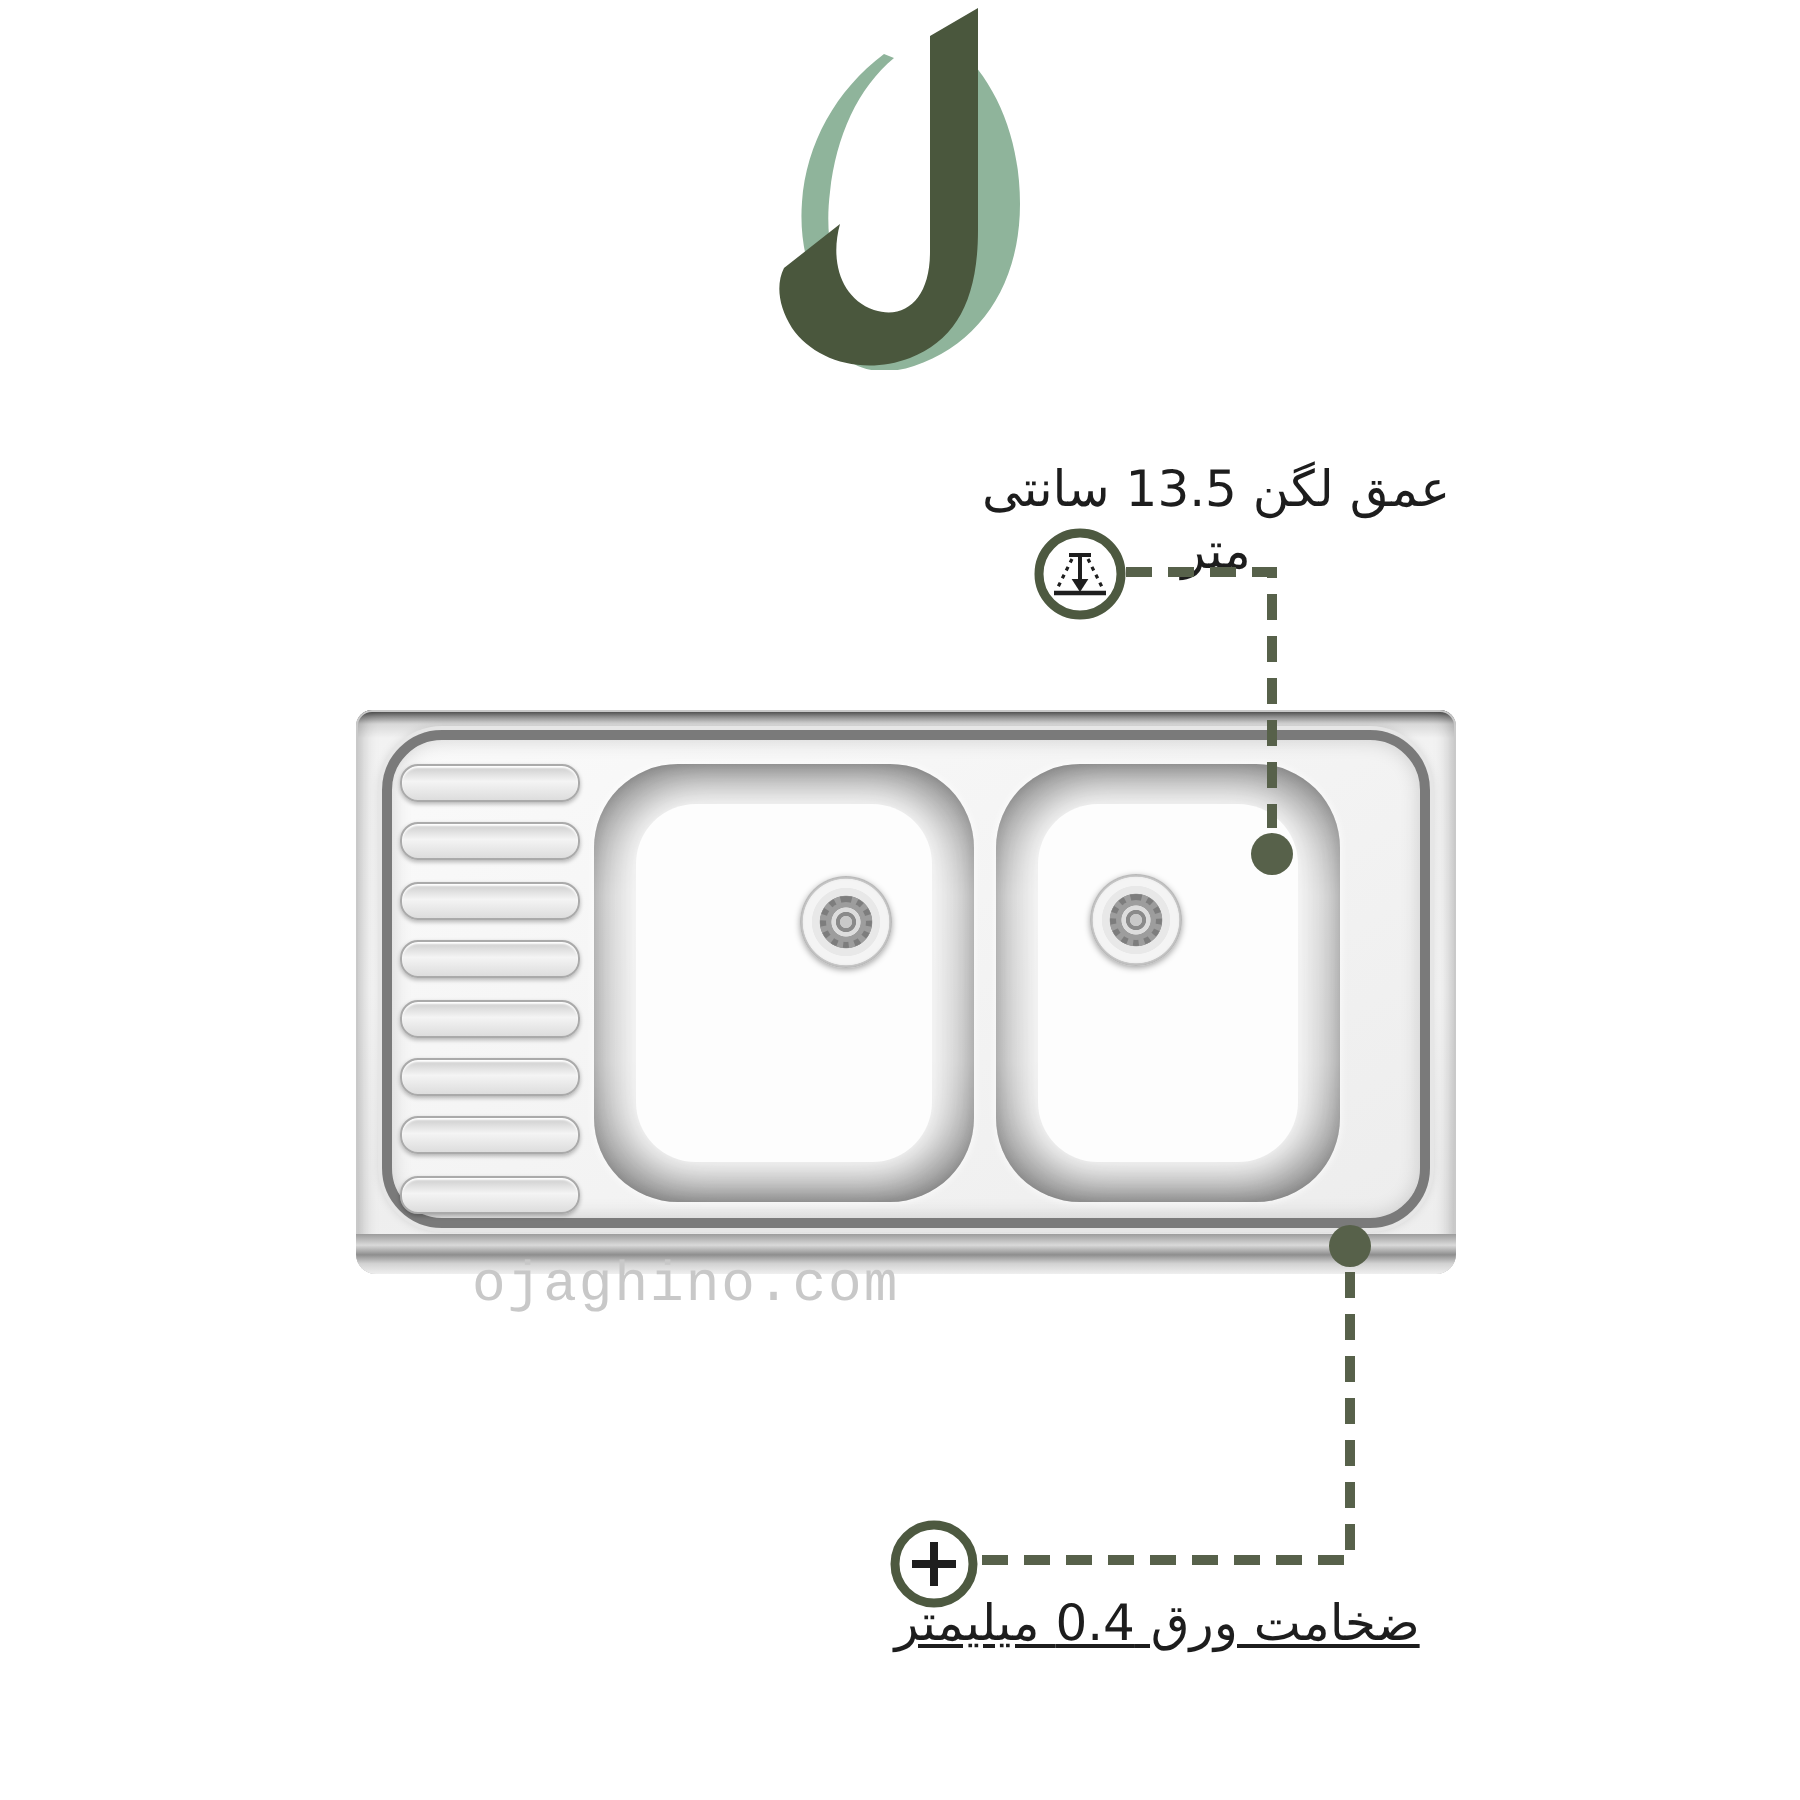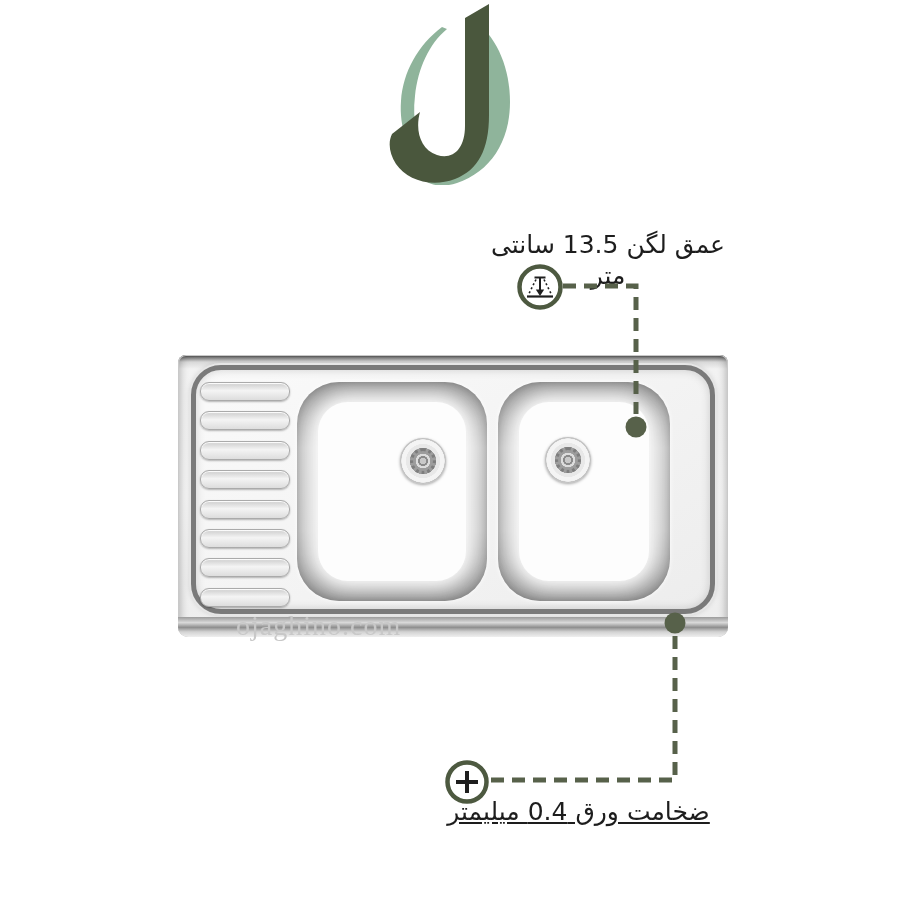--- a/index.html
+++ b/index.html
@@ -74,22 +74,22 @@
   }
   .drain::before{
     content:"";position:absolute;left:10px;top:10px;right:10px;bottom:10px;
     border-radius:50%;border:3px dotted #7d7d7d;
   }
   #drain-left{left:222px;top:83px;}
   #drain-right{left:367px;top:82px;}
 
   
   #watermark{
-    left:236px;top:610px;
-    font-family:Liberation Serif, serif;
+    left:236px;top:628px;
+    font-family:Liberation Mono, monospace;
     font-size:28px;letter-spacing:1px;color:var(--watermark-color);
   }
 </style>
 </head>
 <body style="background: rgb(255, 255, 255);">
 
 <svg id="brand-logo" class="abs" viewBox="0 0 135 182" aria-hidden="true">
   <path class="logo-light" d="M60,24 C36,42 21,69 19,98 C17,124 26,148 41,163 L47,156 C35,139 30,117 33,93 C36,65 47,41 65,26 Z"></path>
   <path class="logo-light" d="M95,19 C116,37 128,66 128,99 C128,139 108,169 75,180 C63,184 52,183 45,179 C57,174 69,166 79,155 C93,140 101,121 101,98 C101,69 95,44 85,27 Z"></path>
   <path class="logo-dark" d="M83,15 L107,1 L107,112 C107,147 96,167 73,176 C49,185 25,177 14,161 C7,150 6,139 10,131 L38,109 C33,127 38,146 55,152 C71,157 83,146 83,123 Z"></path>

